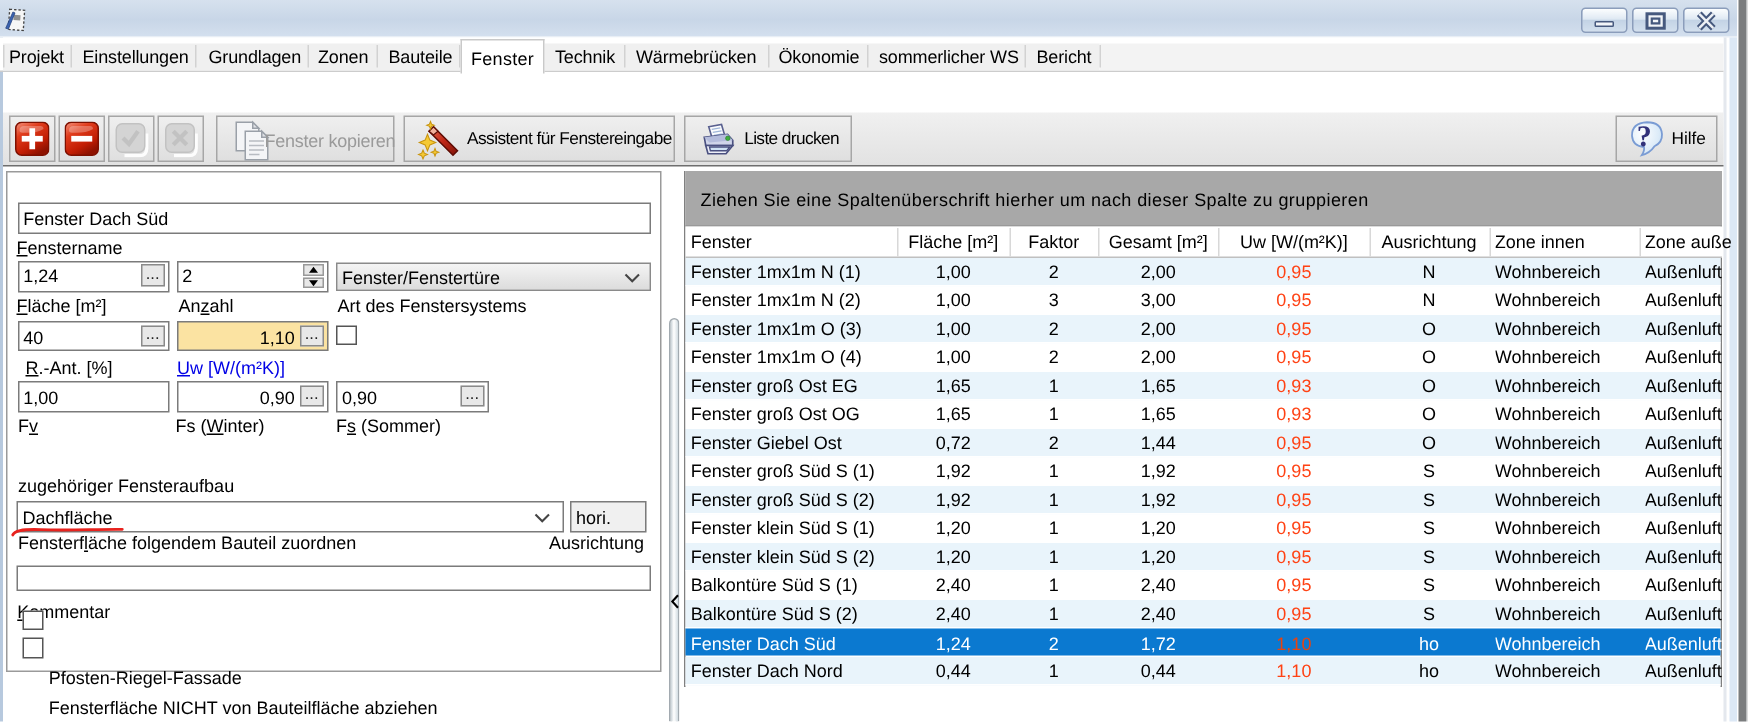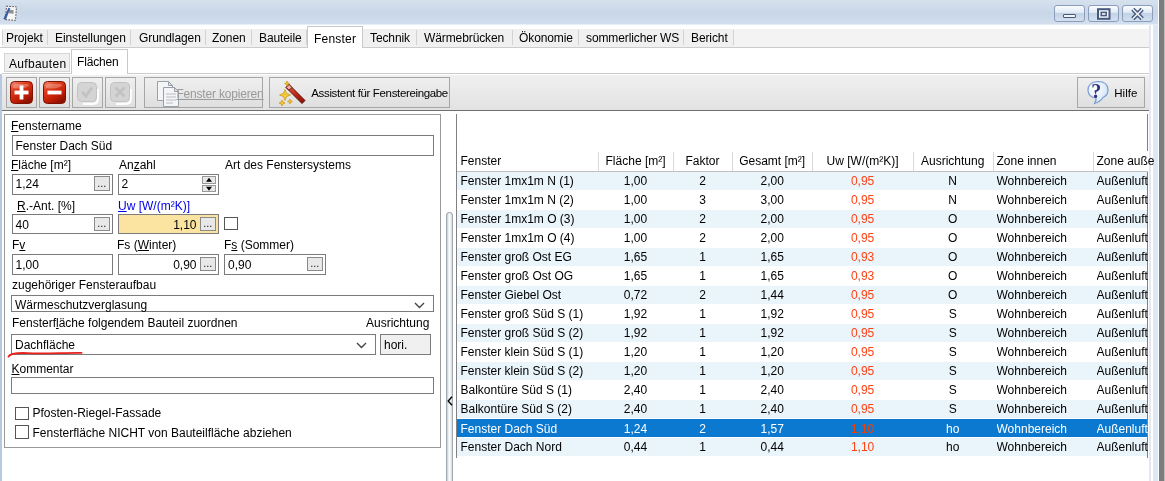--- a/index.html
+++ b/index.html
@@ -42,26 +42,26 @@
   border:1px solid #c9c9c9; border-bottom:none; z-index:3; }
 #tab2active span { position:absolute; left:5.5px; top:5px; font-size:12px; letter-spacing:-0.15px; }
 
 
 #toolbar { position:absolute; left:2px; top:75px; width:1147px; height:35.5px;
   background:linear-gradient(#f0f0f0,#e2e2e2); border-bottom:1px solid #6e6e6e; }
 .tbtn { position:absolute; top:2px; height:30.5px; border:1px solid #a6a6a6;
   background:linear-gradient(#efefef,#dfdfdf); }
 .sqbtn { width:31px; }
 .tbtn .lab { position:absolute; top:8.5px; font-size:12px; color:#000; white-space:pre; }
-.tbtn .labdis { color:#9a9a9a;text-decoration:underline; }
+.tbtn .labdis { color:#9a9a9a; }
 
 
 #panel { position:absolute; left:4px; top:114px; width:437px; height:334px;
   border:1px solid #9a9a9a; background:#fff; }
-.lbl { position:absolute; font-size:12px; color:#000; white-space:pre; }
+.lbl { position:absolute; font-size:12px; color:#000; white-space:pre;margin-top:39px; }
 .inp { position:absolute; border:1px solid #7b7b7b; background:#fff; font-size:12px;
   color:#000; white-space:pre; }
 .inp .v { position:absolute; left:3px; top:2.5px; }
 .dots { position:absolute; width:16.5px; border:1px solid #8a8a8a; background:#e8e8e8;
   text-align:center; font-size:11px; color:#222; line-height:9px; }
 u { text-decoration:underline; }
 
 
 #grid { position:absolute; left:455.5px; top:114px; width:692.5px; height:344px;
   border-left:1px solid #808080; border-right:1px solid #808080; background:#fff; }
@@ -141,29 +141,20 @@
       <i class="t1sep" style="left:416px"></i>
       <i class="t1sep" style="left:512px"></i>
       <i class="t1sep" style="left:578px"></i>
       <i class="t1sep" style="left:683px"></i>
       <i class="t1sep" style="left:733px"></i>
     <div id="tab1active">
         <span>Fenster</span>
       </div>
   </div>
 
-  <div id="tabs2">
-    <div class="line"></div>
-    <div id="tab2a">
-        <span>Aufbauten</span>
-      </div>
-    <div id="tab2active">
-        <span>Flächen</span>
-      </div>
-  </div>
 
   <div id="toolbar">
     <div class="tbtn sqbtn" style="left:4px">
         <svg class="abs" style="left:3px;top:2.5px" width="23" height="23" viewBox="0 0 23 23">
 <defs>
             <linearGradient id="rg" x1="0" y1="0" x2="0.6" y2="1">
 <stop offset="0" stop-color="#f4937e"></stop>
               <stop offset="0.35" stop-color="#e03c1c"></stop>
               <stop offset="0.75" stop-color="#c21e04"></stop>
               <stop offset="1" stop-color="#8f1200"></stop>
@@ -223,20 +214,32 @@
 <path d="M12,5.5 L15,8.5 L12,11 L9,8.5 Z" fill="#f0b09c" stroke="#5e0c04" stroke-width="0.8"></path>
 <g fill="#f5c933" stroke="#c89410" stroke-width="0.7">
 <path d="M8,10.5 L9.6,14.4 L13.5,16 L9.6,17.6 L8,21.5 L6.4,17.6 L2.5,16 L6.4,14.4 Z"></path>
 <path d="M5,21 L5.9,23.1 L8,24 L5.9,24.9 L5,27 L4.1,24.9 L2,24 L4.1,23.1 Z"></path>
 <path d="M13,20 L13.7,21.8 L15.5,22.5 L13.7,23.2 L13,25 L12.3,23.2 L10.5,22.5 L12.3,21.8 Z"></path>
 <path d="M10,2 L10.7,3.8 L12.5,4.5 L10.7,5.2 L10,7 L9.3,5.2 L7.5,4.5 L9.3,3.8 Z"></path>
 </g>
 </svg>
         <span class="lab" style="left:41.5px;font-size:11.5px;letter-spacing:-0.35px;top:9px">Assistent für Fenstereingabe</span>
       </div>
+    <div class="tbtn" style="left:453.6px;width:112.7px">
+        <svg class="abs" style="left:10.5px;top:4px" width="24" height="23" viewBox="0 0 24 23">
+<path d="M5.5,2.5 L14,1 L16.5,9.5 L8,11 Z" fill="#fbfcfe" stroke="#5a6190" stroke-width="1.1"></path>
+<path d="M7.5,4.2 L13.2,3.2 M8.2,6.2 L14,5.2 M9,8.2 L14.8,7.2" stroke="#9fb6d8" stroke-width="0.9"></path>
+<path d="M2.5,9.5 L18,7.5 L21.5,11.5 L21.5,15 L3.5,15 Z" fill="#d0d5ea" stroke="#4a5080" stroke-width="1.1"></path>
+<path d="M2.5,9.5 L18,7.5 L21.5,11.5 L6,13 Z" fill="#b4bcdc"></path>
+<circle cx="18.2" cy="10.2" r="1.5" fill="#3cae3c" stroke="#2a7a2a" stroke-width="0.4"></circle>
+<path d="M3.5,15 L5,20.5 L17,20.5 L21.5,15 Z" fill="#eceef8" stroke="#4a5080" stroke-width="1.1"></path>
+<path d="M6,16 L19.5,16 L17.5,18.5 L6.6,18.5 Z" fill="#cfe2f4" stroke="#4a5080" stroke-width="0.9"></path>
+</svg>
+        <span class="lab" style="left:39.5px;font-size:11.5px;letter-spacing:-0.4px;top:9px">Liste drucken</span>
+      </div>
     <div class="tbtn" style="left:1075.3px;width:67.4px">
         <svg class="abs" style="left:6px;top:1.5px" width="30" height="28" viewBox="0 0 30 28">
 <defs>
             <radialGradient id="hb" cx="0.35" cy="0.35" r="0.9">
 <stop offset="0" stop-color="#fdfeff"></stop>
               <stop offset="0.6" stop-color="#dcebf8"></stop>
               <stop offset="1" stop-color="#b4d2ec"></stop>
             </radialGradient>
           </defs>
 <path d="M14,1.5 Q23.5,1.5 24,9.5 Q24.3,15 19,17.5 Q16,22 10.5,23.5 Q12.5,20.5 12,18 Q4.5,17.5 4,10.5 Q3.8,2 14,1.5 Z" fill="url(#hb)" stroke="#7a9cd4" stroke-width="1.2"></path>
@@ -254,37 +257,37 @@
 <div class="lbl abs" style="left:225px;top:157.5px;">Art des Fenstersystems</div>
 <div class="inp abs" style="left:11.5px;top:173.5px;width:101px;height:21px;"><span class="v">1,24</span><div class="dots" style="right:1.5px;top:1.5px;height:15px;line-height:12px">...</div></div>
 <div class="inp abs" style="left:117.5px;top:173.5px;width:101px;height:21px"><span class="v">2</span>
 <div class="abs" style="right:1.5px;top:1.5px;width:14px;height:7.5px;background:#e8e8e8;border:1px solid #999;line-height:0"><svg width="12" height="5.5" viewBox="0 0 12 5.5">
           <path d="M6,0.8 L9,4.8 L3,4.8 Z" fill="#000"></path>
         </svg></div>
 <div class="abs" style="right:1.5px;top:10px;width:14px;height:7.5px;background:#e8e8e8;border:1px solid #999;line-height:0"><svg width="12" height="5.5" viewBox="0 0 12 5.5">
           <path d="M6,4.8 L9,0.8 L3,0.8 Z" fill="#000"></path>
         </svg></div>
 </div>
+<div class="inp abs" style="left:224px;top:175px;width:209.5px;height:19px;background:linear-gradient(#f4f4f4,#dcdcdc);border-color:#8a8a8a"><span class="v" style="top:2px">Fenster/Fenstertüre</span>
+<svg class="abs" style="right:6px;top:6px" width="11" height="7">
+        <path d="M1,1 L5.5,5.5 L10,1" stroke="#444" stroke-width="1.4" fill="none"></path>
+      </svg>
+</div>
 <div class="lbl abs" style="left:17px;top:199px;"><u>R</u>.-Ant. [%]</div>
 <div class="lbl abs" style="left:118px;top:199px;color:#0000e6"><u>U</u>w [W/(m²K)]</div>
 <div class="inp abs" style="left:11.5px;top:214px;width:101px;height:20px;"><span class="v">40</span><div class="dots" style="right:1.5px;top:1.5px;height:14px;line-height:11px">...</div></div>
 <div class="inp abs" style="left:117.5px;top:214px;width:101px;height:20px;background:#fbe3a2"><span class="v" style="left:auto;right:21px">1,10</span><div class="dots" style="right:1.5px;top:1.5px;height:14px;line-height:11px">...</div></div>
 <div class="abs" style="left:224px;top:216.5px;width:13.5px;height:13.5px;border:1px solid #555;background:#fff"></div>
 <div class="lbl abs" style="left:12px;top:238px;">F<u>v</u></div>
 <div class="lbl abs" style="left:117px;top:238px;">Fs (<u>W</u>inter)</div>
 <div class="lbl abs" style="left:224px;top:238px;">F<u>s</u> (Sommer)</div>
 <div class="inp abs" style="left:11.5px;top:254px;width:101px;height:20.5px;"><span class="v">1,00</span></div>
 <div class="inp abs" style="left:117.5px;top:254px;width:101px;height:20.5px;"><span class="v" style="left:auto;right:21px">0,90</span><div class="dots" style="right:1.5px;top:1.5px;height:14.5px;line-height:11.5px">...</div></div>
 <div class="inp abs" style="left:224px;top:254px;width:101.5px;height:20.5px;"><span class="v">0,90</span><div class="dots" style="right:1.5px;top:1.5px;height:14.5px;line-height:11.5px">...</div></div>
 <div class="lbl abs" style="left:12px;top:278px;">zugehöriger Fensteraufbau</div>
-<div class="inp abs" style="left:11px;top:294.5px;width:422.5px;height:17.5px"><span class="v" style="top:2px">Wärmeschutzverglasung</span>
-<svg class="abs" style="right:8px;top:6px" width="11" height="7">
-        <path d="M1,1 L5.5,5.5 L10,1" stroke="#444" stroke-width="1.4" fill="none"></path>
-      </svg>
-</div>
 <div class="lbl abs" style="left:12px;top:316px;">Fensterf<u>l</u>äche folgendem Bauteil zuordnen</div>
 <div class="lbl abs" style="left:366px;top:316px;">Ausrichtung</div>
 <div class="inp abs" style="left:11px;top:334px;width:364.5px;height:21px"><span class="v" style="top:3px">Dachfläche</span>
 <svg class="abs" style="right:8px;top:7px" width="11" height="7">
         <path d="M1,1 L5.5,5.5 L10,1" stroke="#444" stroke-width="1.4" fill="none"></path>
       </svg>
 </div>
 <svg class="abs" style="left:5px;top:348px" width="82" height="12" viewBox="0 0 82 12">
 <path d="M3.5,8.6 C4.6,6 9,4.7 22,5.1 C42,5.9 58,4.7 76.5,4.9" stroke="#e8231e" stroke-width="1.9" fill="none" stroke-linecap="round"></path>
 </svg>
@@ -296,20 +299,23 @@
 <div class="abs" style="left:15px;top:425px;width:13.5px;height:13.5px;border:1px solid #555;background:#fff"></div>
 <div class="lbl abs" style="left:32.5px;top:425.5px;">Fensterfläche NICHT von Bauteilfläche abziehen</div>
 
   <div id="split">
       <svg class="abs" style="left:0.5px;top:183px" width="6" height="10" viewBox="0 0 6 10">
         <path d="M5,0.8 L1.2,5 L5,9.2" stroke="#000" stroke-width="1.4" fill="none"></path>
       </svg>
     </div>
 
   <div id="grid">
+    <div id="gbar">
+        <span>Ziehen Sie eine Spaltenüberschrift hierher um nach dieser Spalte zu gruppieren</span>
+      </div>
     <div id="ghead">
         <span class="c cl" style="left:4px;width:134px">Fenster</span>
         <span class="c cc" style="left:141.5px;width:75.1px">Fläche [m²]</span>
         <span class="c cc" style="left:216.6px;width:58.8px">Faktor</span>
         <span class="c cc" style="left:275.4px;width:80.5px">Gesamt [m²]</span>
         <span class="c cc" style="left:355.9px;width:100.4px">Uw [W/(m²K)]</span>
         <span class="c cc" style="left:456.3px;width:79.7px">Ausrichtung</span>
         <span class="c cl" style="left:540.0px;width:96px">Zone innen</span>
         <span class="c cl" style="left:640.0px;width:70px">Zone auße</span>
         <i class="hsep" style="left:141.5px"></i>
@@ -448,21 +454,21 @@
       <span class="c cc" style="left:275.4px;width:80.5px">2,40</span>
       <span class="c cc uw" style="left:355.9px;width:100.4px">0,95</span>
       <span class="c cc" style="left:456.3px;width:79.7px">S</span>
       <span class="c cl" style="left:540.0px;width:96px">Wohnbereich</span>
       <span class="c cl" style="left:640.0px;width:70px">Außenluft</span>
     </div>
 <div class="row sel" style="top:418.5px">
       <span class="c cl" style="left:4px;width:134px">Fenster Dach Süd</span>
       <span class="c cc" style="left:141.5px;width:75.1px">1,24</span>
       <span class="c cc" style="left:216.6px;width:58.8px">2</span>
-      <span class="c cc" style="left:275.4px;width:80.5px">1,57</span>
+      <span class="c cc" style="left:275.4px;width:80.5px">1,72</span>
       <span class="c cc uwsel" style="left:355.9px;width:100.4px">1,10</span>
       <span class="c cc" style="left:456.3px;width:79.7px">ho</span>
       <span class="c cl" style="left:540.0px;width:96px">Wohnbereich</span>
       <span class="c cl" style="left:640.0px;width:70px">Außenluft</span>
     </div>
 <div class="row alt" style="top:437.5px">
       <span class="c cl" style="left:4px;width:134px">Fenster Dach Nord</span>
       <span class="c cc" style="left:141.5px;width:75.1px">0,44</span>
       <span class="c cc" style="left:216.6px;width:58.8px">1</span>
       <span class="c cc" style="left:275.4px;width:80.5px">0,44</span>

